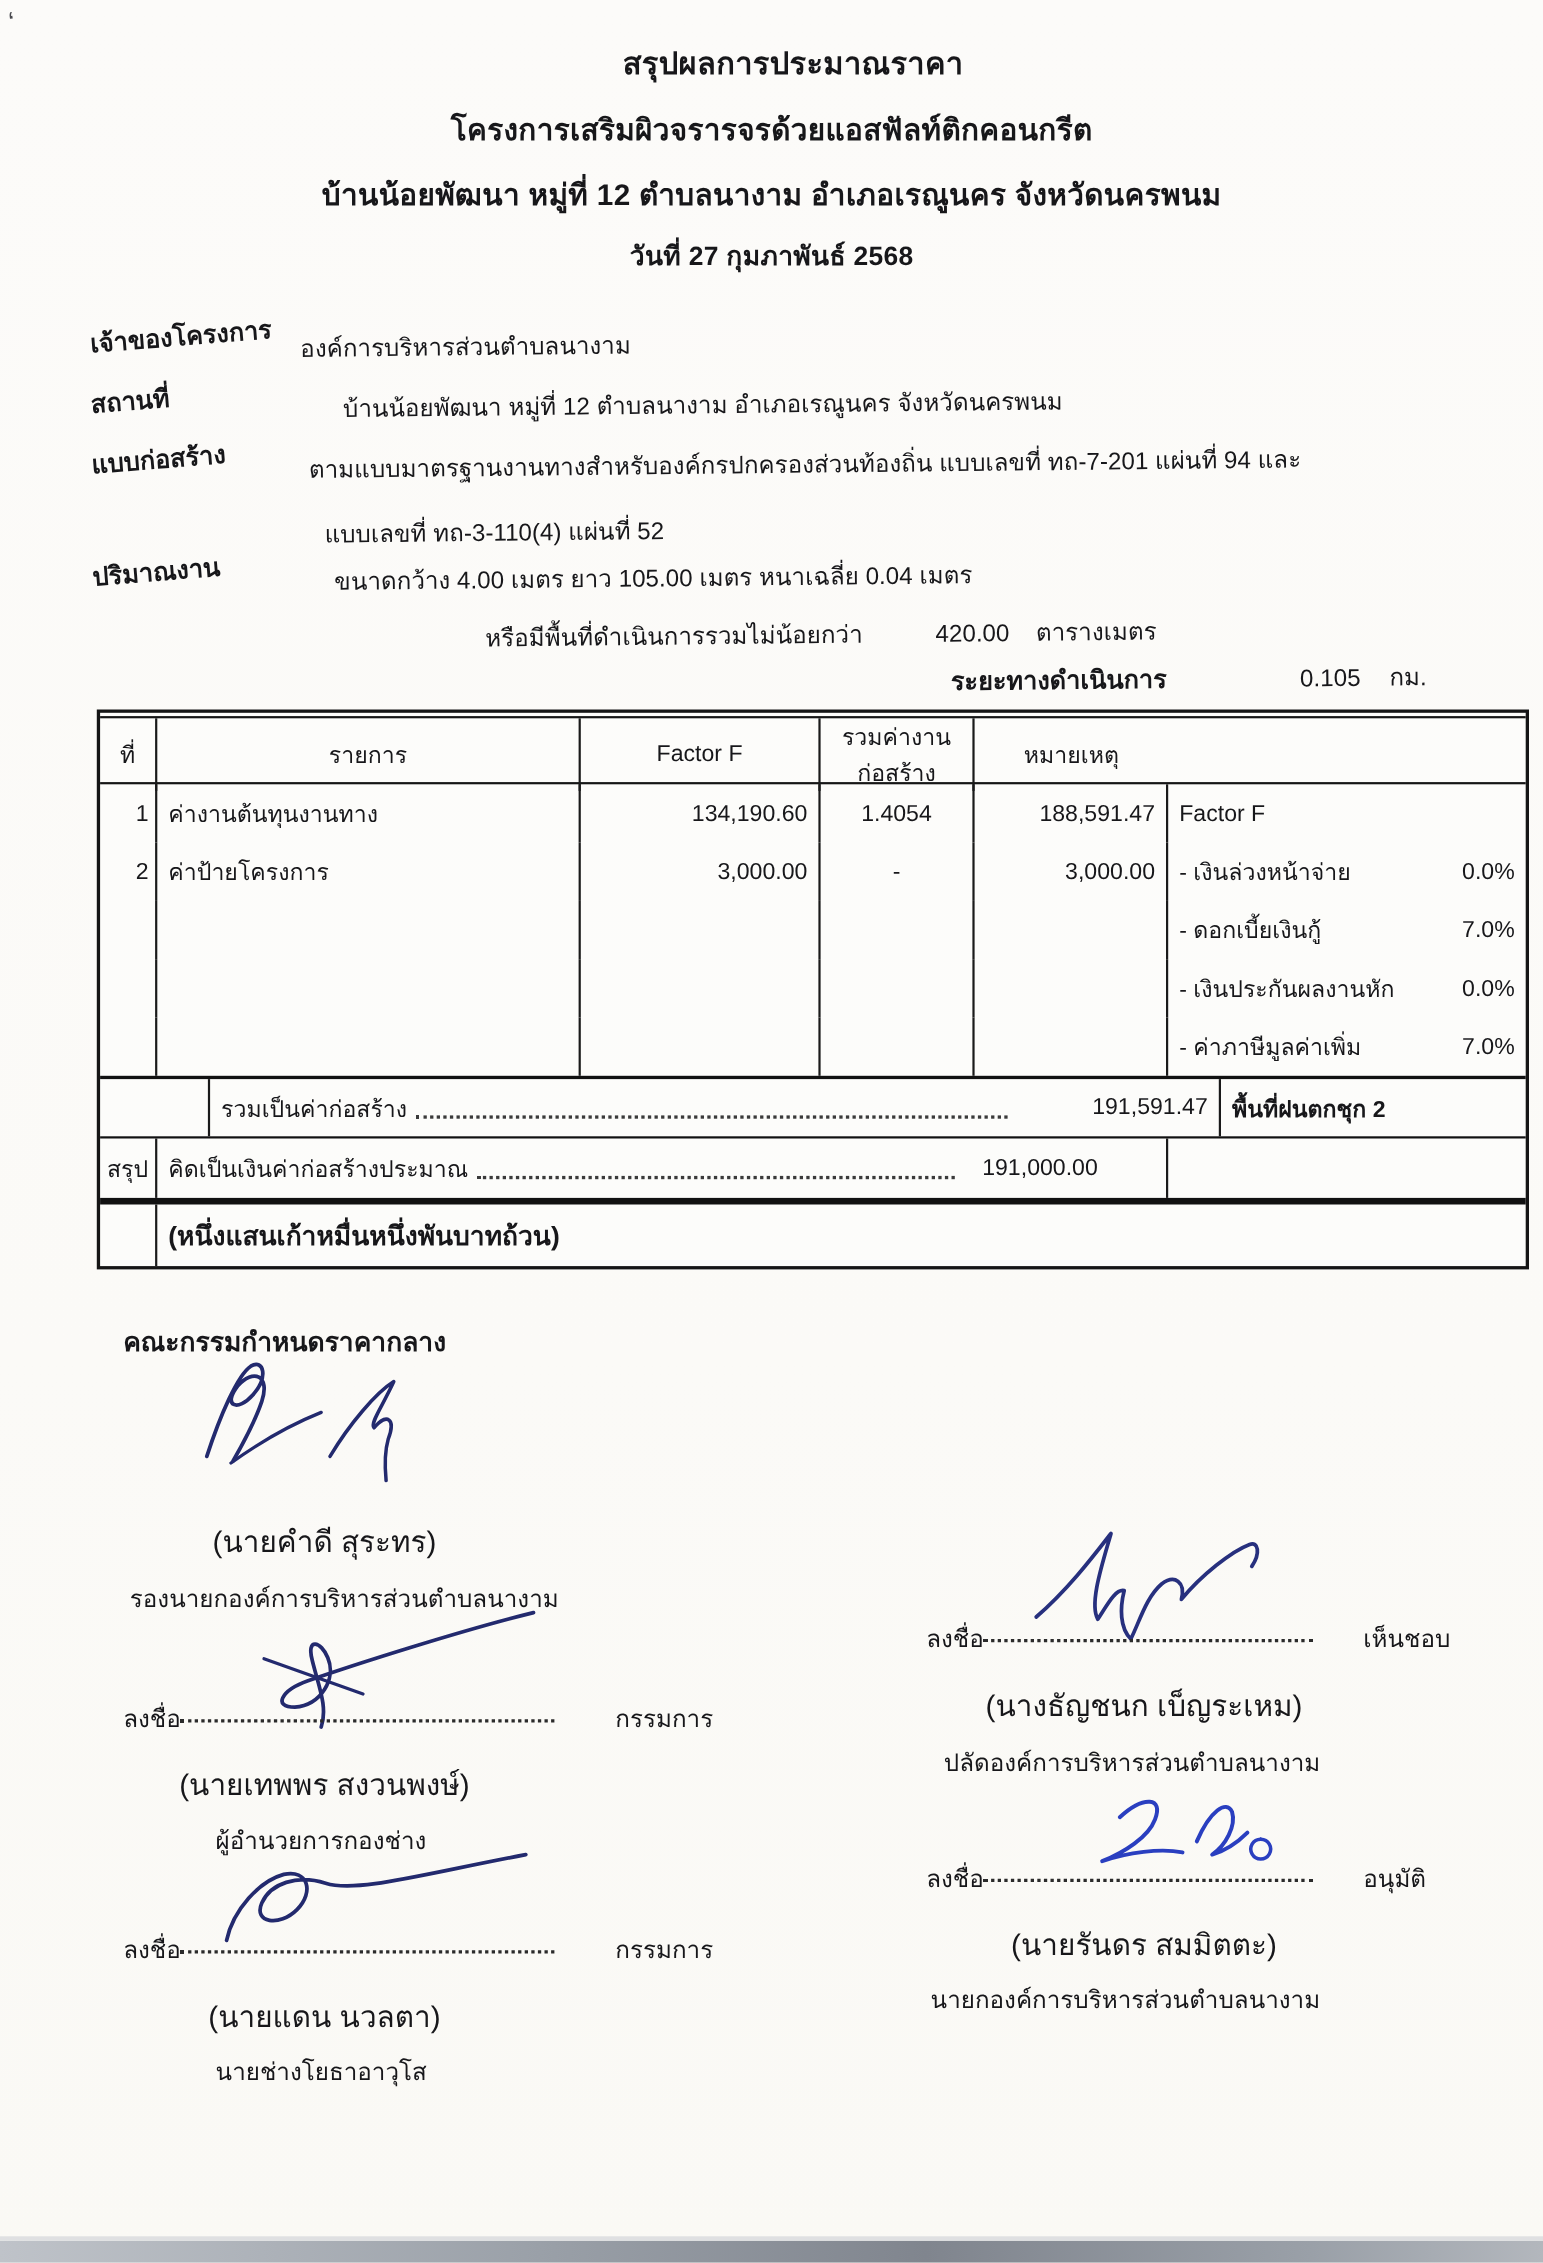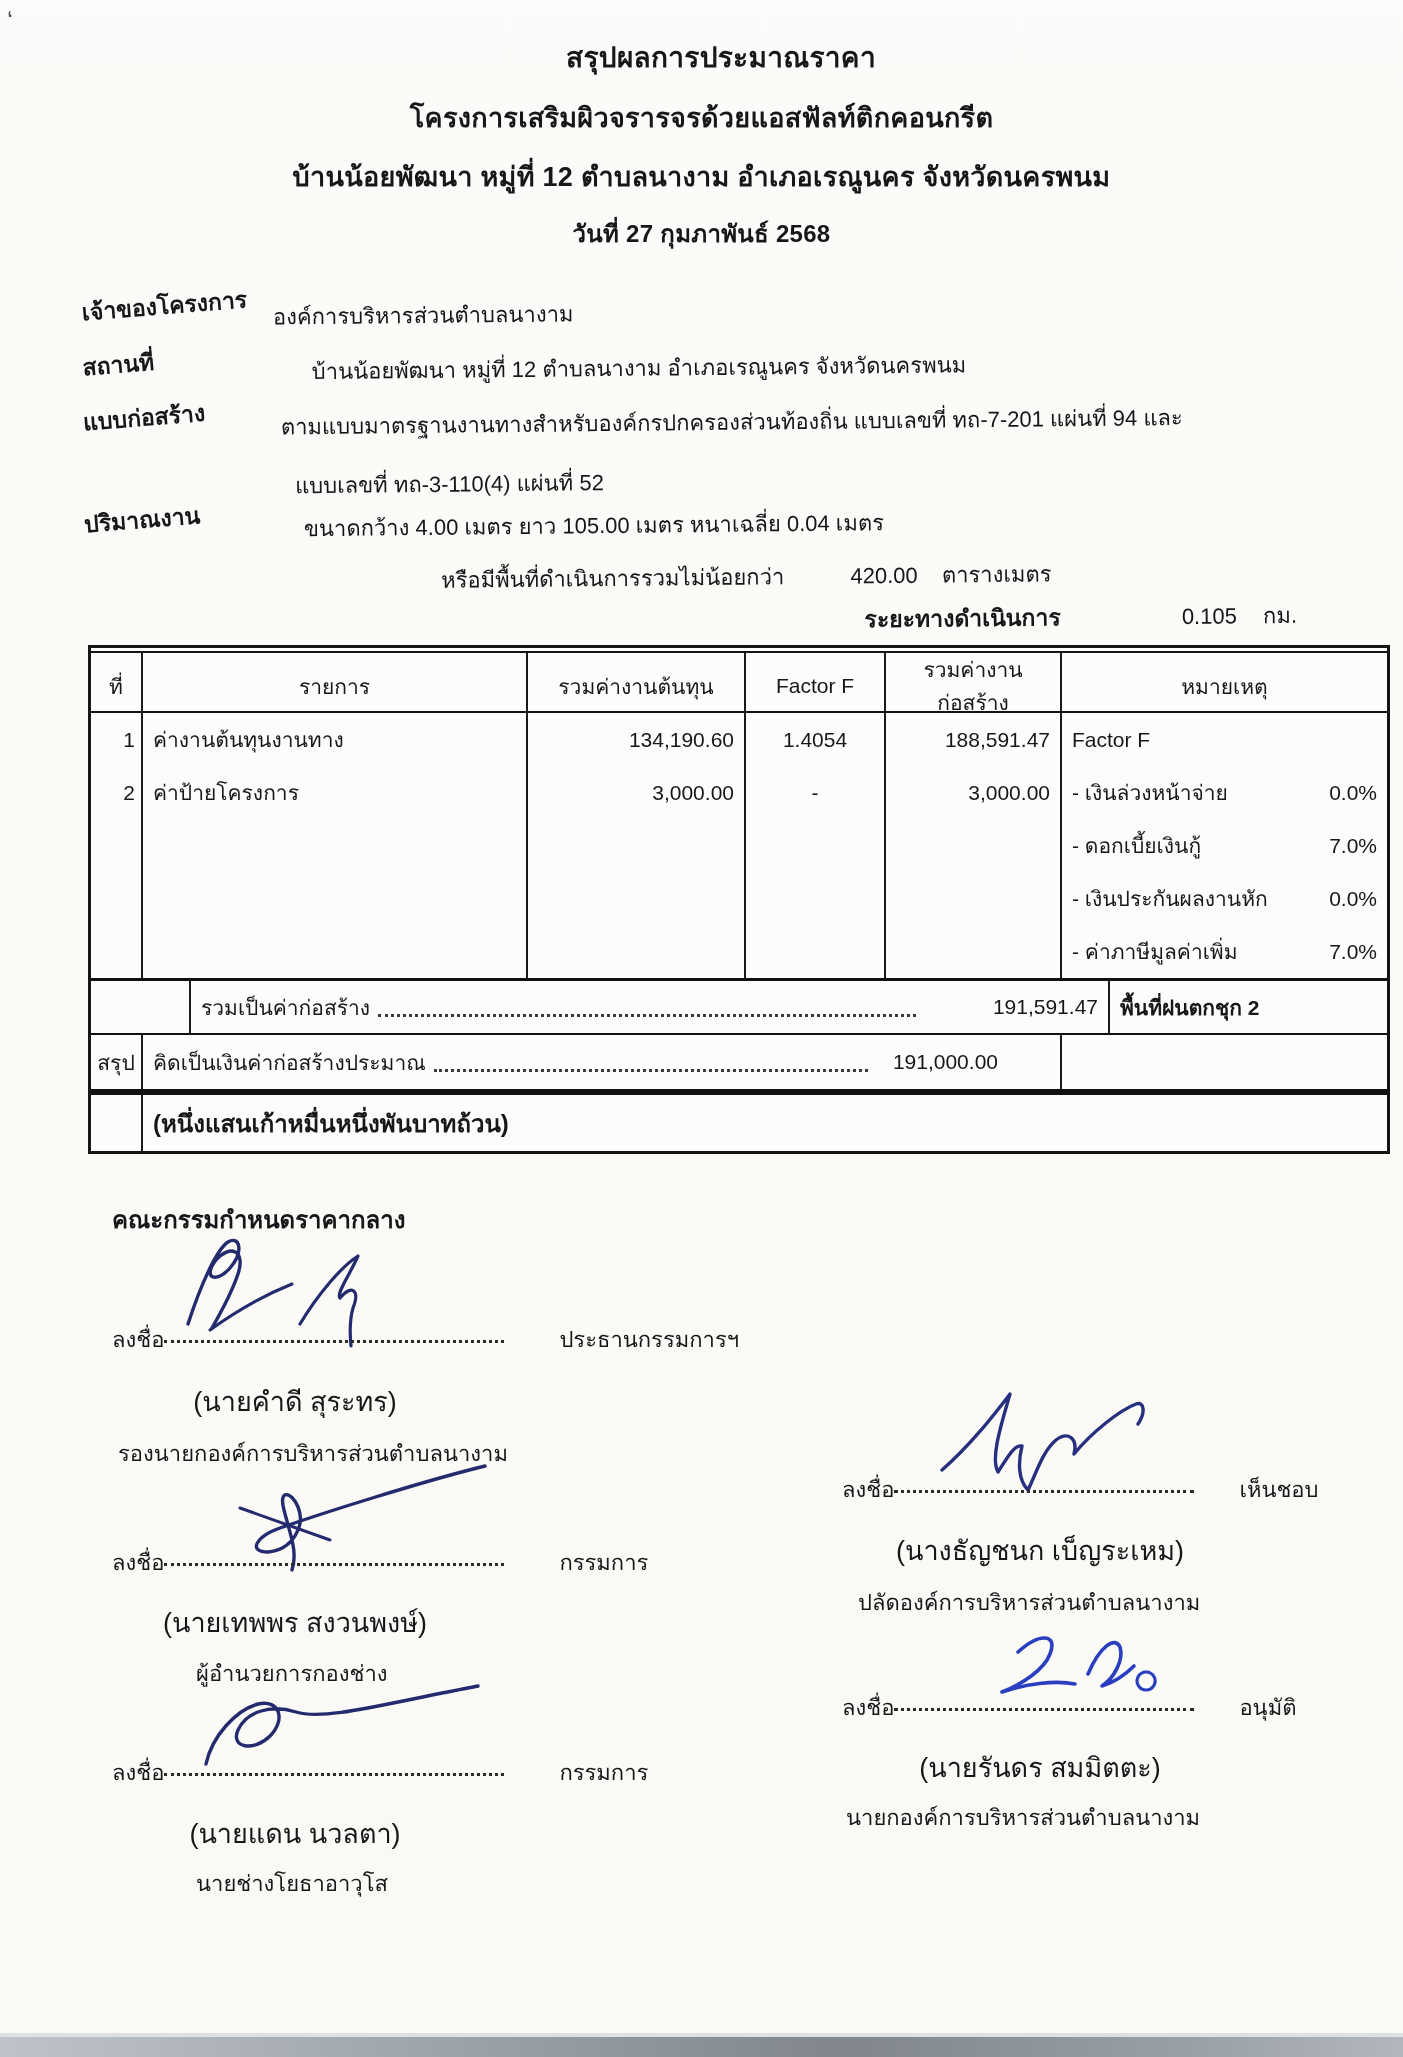--- a/index.html
+++ b/index.html
@@ -117,21 +117,20 @@
       <span class="dist-label">ระยะทางดำเนินการ</span>
       <span class="dist-value">0.105</span>
       <span class="dist-unit">กม.</span>
     </div>
   </div>
 
   <div class="tbl">
     <div class="tr thead">
       <div class="td no-center">ที่</div>
       <div class="td">รายการ</div>
-      <div class="td">รวมค่างานต้นทุน</div>
       <div class="td">Factor F</div>
       <div class="td">รวมค่างานก่อสร้าง</div>
       <div class="td">หมายเหตุ</div>
     </div>
     <div class="tbody">
       <div class="tr">
         <div class="td c-no">1</div>
         <div class="td">ค่างานต้นทุนงานทาง</div>
         <div class="td num">134,190.60</div>
         <div class="td cen">1.4054</div>
@@ -211,23 +210,20 @@
   </div>
 
   <div class="sig-section">
     <div class="committee">คณะกรรมกำหนดราคากลาง</div>
 
     <svg class="sigsvg" style="left:150px;top:1232px;" width="280" height="118" viewBox="0 0 280 118">
       <path d="M38,92 C50,55 66,18 78,10 C90,3 94,20 80,36 C66,52 52,46 66,28 C80,12 96,18 88,42 C82,60 70,82 62,96" stroke="#232a6e" stroke-width="3.4"></path>
       <path d="M60,98 C85,80 112,64 142,52" stroke="#232a6e" stroke-width="3"></path>
       <path d="M150,92 C168,62 192,34 208,24 C198,46 186,62 190,66 C202,52 210,58 203,76 C199,90 200,104 201,114" stroke="#232a6e" stroke-width="3.2"></path>
     </svg>
-    <div class="sigrow" style="left:112px;top:1322px;">
-      <span>ลงชื่อ</span><span class="dotline"></span><span class="sigrole">ประธานกรรมการฯ</span>
-    </div>
     <div class="signame" style="left:130px;top:1380px;width:330px;">(นายคำดี  สุระทร)</div>
     <div class="sigpos" style="left:118px;top:1436px;">รองนายกองค์การบริหารส่วนตำบลนางาม</div>
 
     <svg class="sigsvg" style="left:180px;top:1452px;" width="330" height="122" viewBox="0 0 330 122">
       <path d="M305,14 C240,30 140,62 100,76 C75,85 68,100 88,100 C112,98 126,74 118,55 C112,40 98,36 104,58 C110,82 118,100 112,118" stroke="#232a6e" stroke-width="3.4"></path>
       <path d="M60,56 L150,88" stroke="#232a6e" stroke-width="3"></path>
     </svg>
     <div class="sigrow" style="left:112px;top:1545px;">
       <span>ลงชื่อ</span><span class="dotline"></span><span class="sigrole">กรรมการ</span>
     </div>

